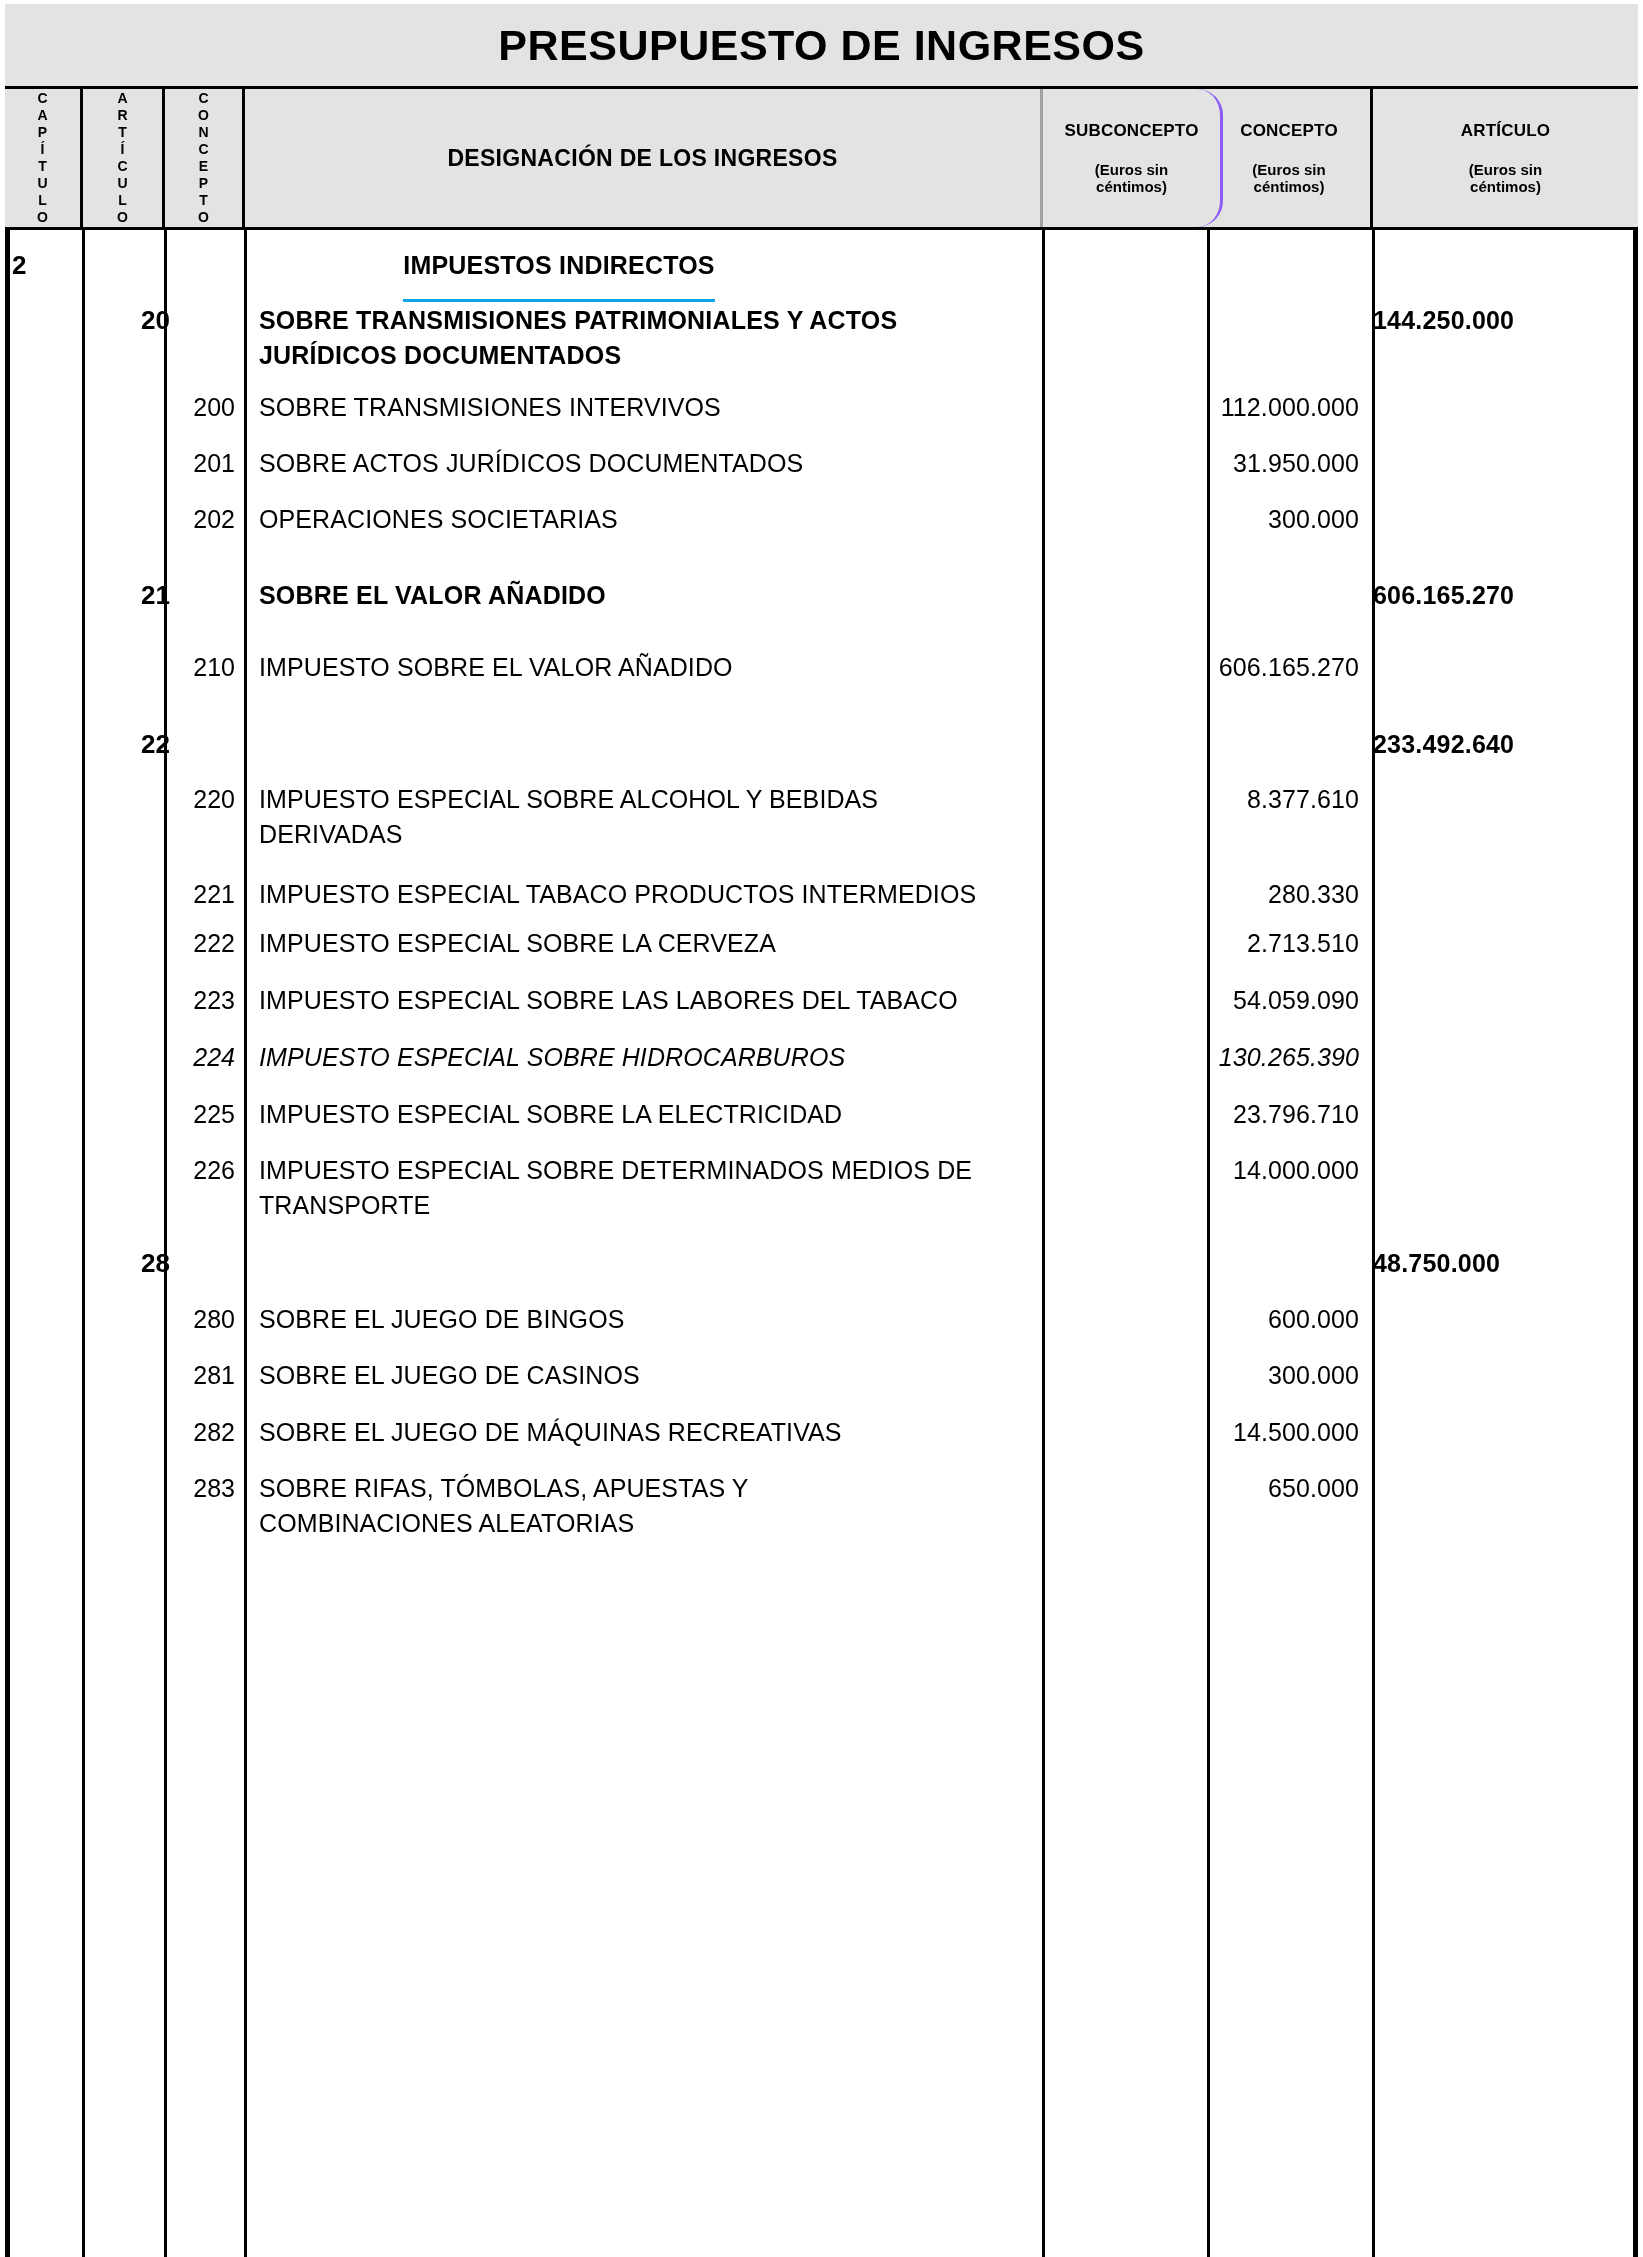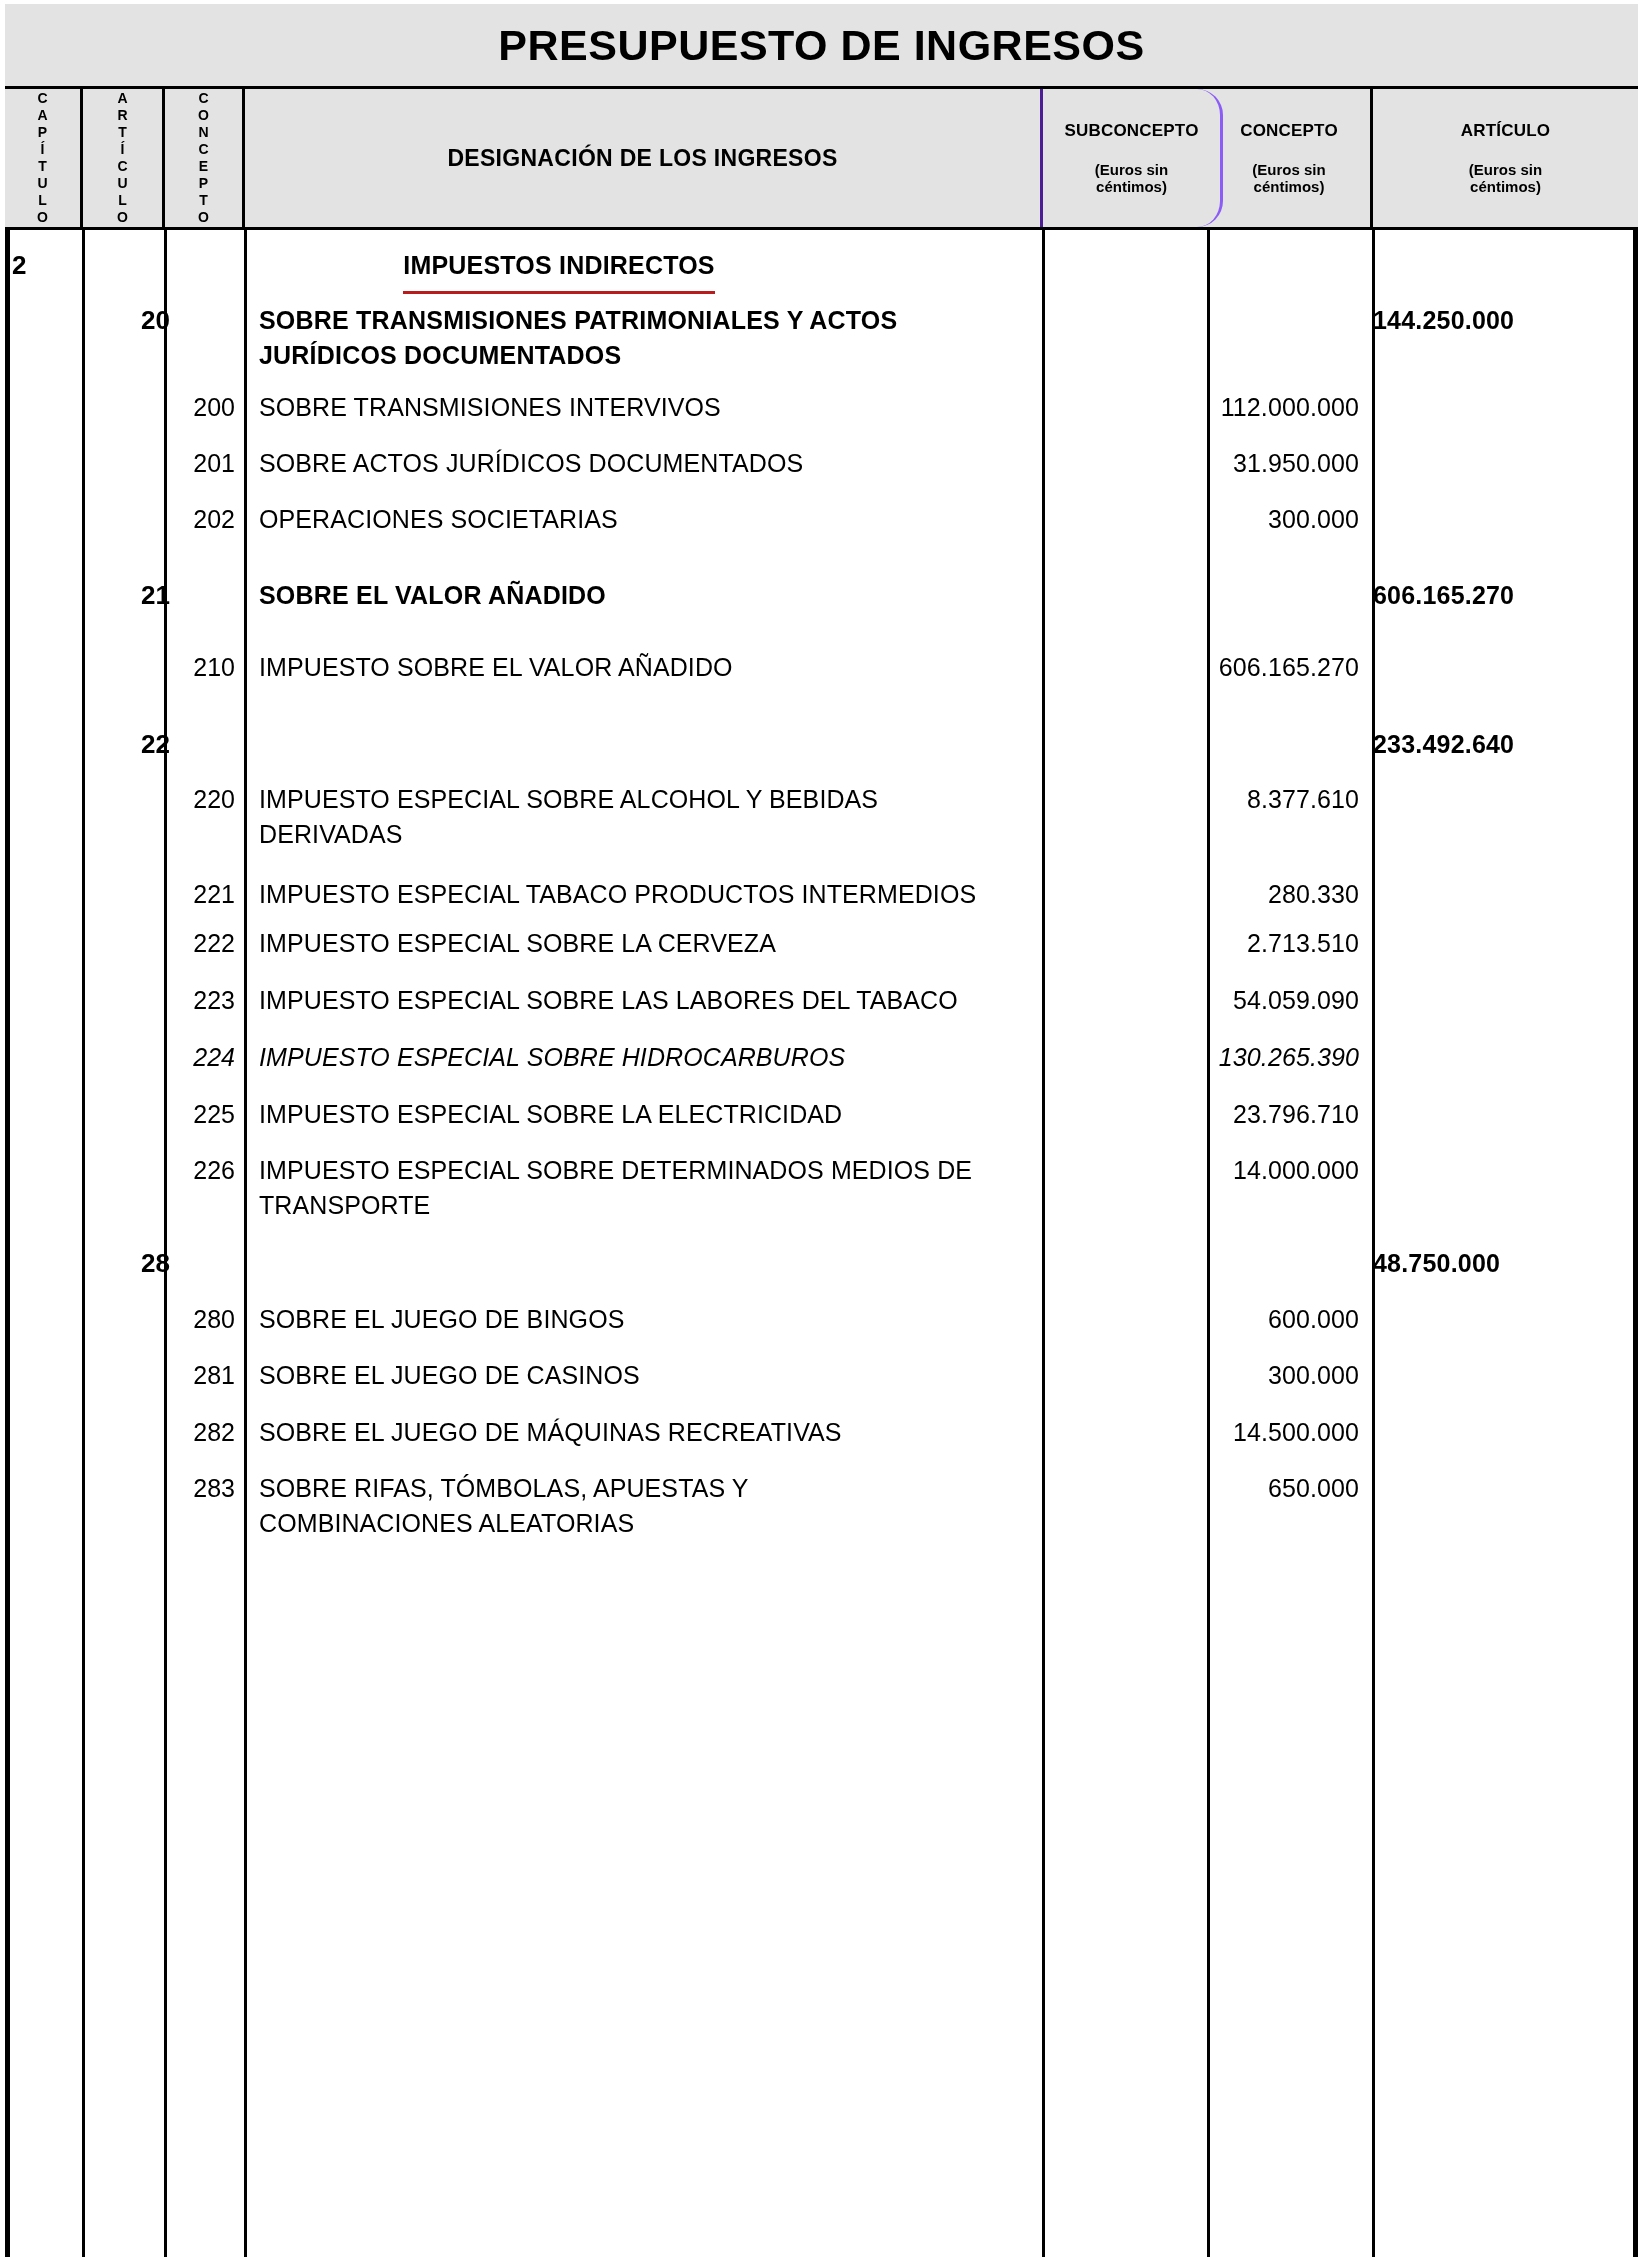--- a/index.html
+++ b/index.html
@@ -144,22 +144,22 @@
   .t-code   { font-size: 25px; font-weight: normal; color:#000; line-height: 35px;}
   .t-codeb  { font-size: 26px; font-weight: bold;   color:#000; line-height: 35px;}
   .t-chapter{ font-size: 26px; font-weight: bold;   color:#000; line-height: 35px;}
 
   .center-underline {
     text-align: center !important;
     padding-left: 0 !important;
     padding-right: 170px;
   }
   .center-underline span {
-    border-bottom: 3px solid #b91c1c;
-    padding-bottom: 12px;
+    border-bottom: 3px solid #0ea5e9;
+    padding-bottom: 20px;
   }
 </style>
 </head>
 <body>
 
 <div class="page">
 
   <div class="frame"></div>
 
   <div class="title-band">
@@ -196,21 +196,21 @@
           <div>C</div>
           <div>O</div>
           <div>N</div>
           <div>C</div>
           <div>E</div>
           <div>P</div>
           <div>T</div>
           <div>O</div>
         </div>
     </div>
-    <div class="head-cell" style="left:240px;width:798px;border-right:3px solid #4c1d95;">
+    <div class="head-cell" style="left:240px;width:798px;border-right:3px solid #a3a3a3;">
       <div class="head-main">DESIGNACIÓN DE LOS INGRESOS</div>
     </div>
     <div class="head-cell" style="left:1038px;width:180px;border-right:3px solid #8b5cf6;border-radius:26px;">
       <div class="head-num">
         <span class="hn-title">SUBCONCEPTO</span>
         <span class="hn-sub">(Euros sin<br>céntimos)</span>
       </div>
     </div>
     <div class="head-cell" style="left:1203px;width:165px;border-right:3px solid #000;">
       <div class="head-num">

